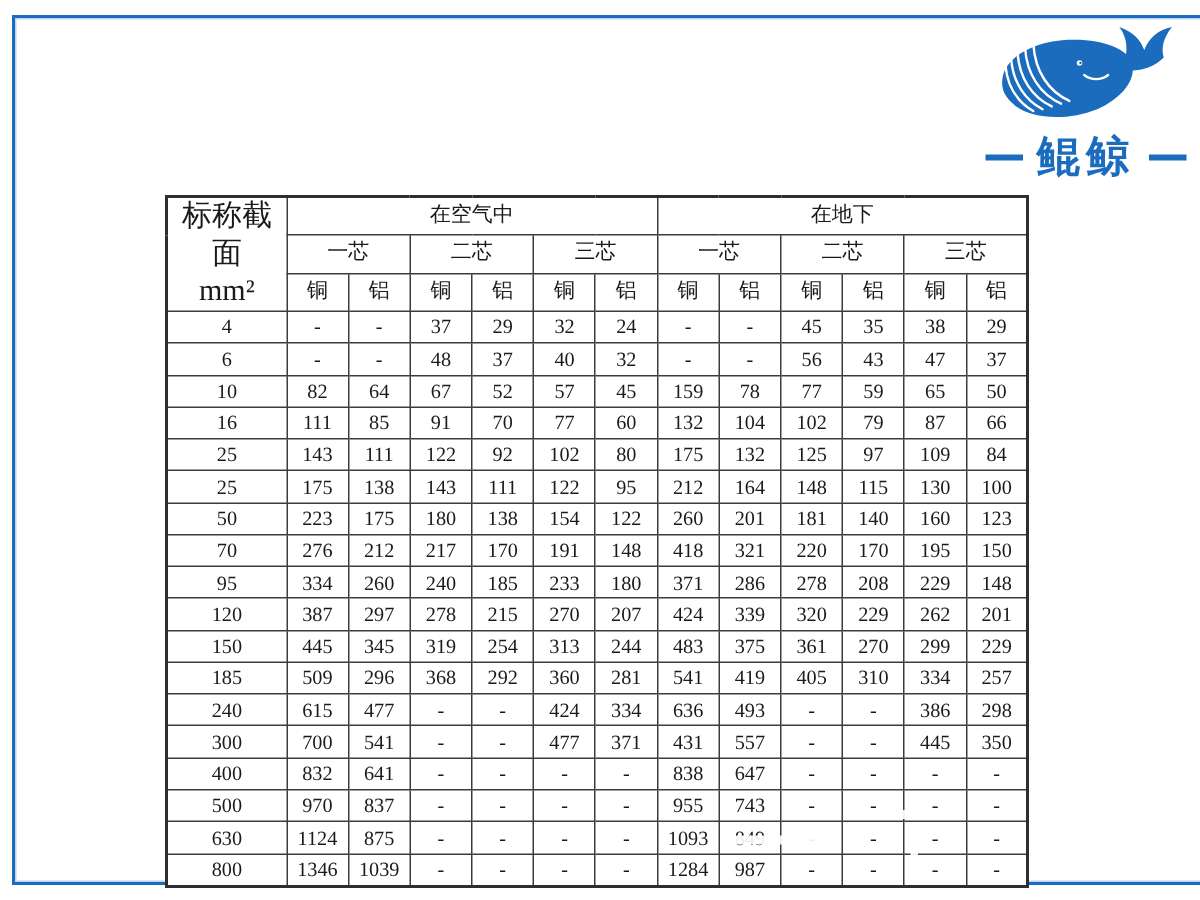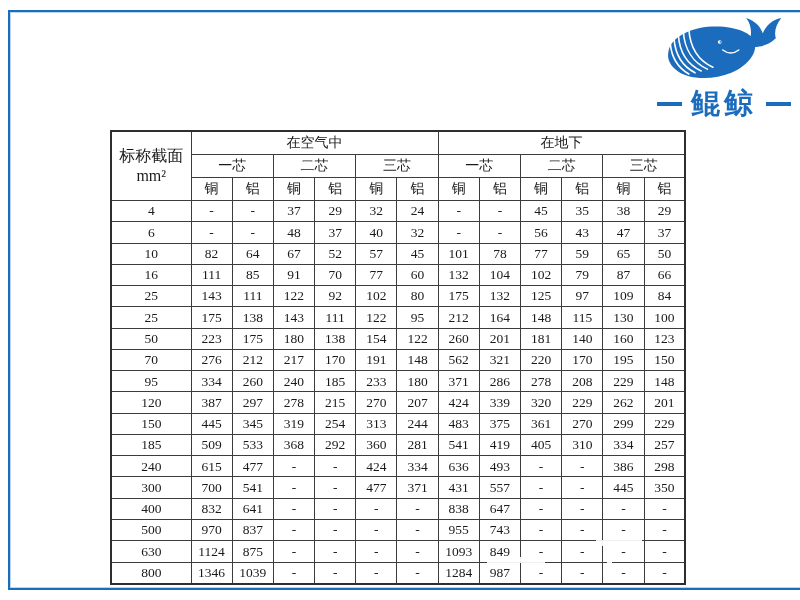--- a/index.html
+++ b/index.html
@@ -36,21 +36,21 @@
     border-collapse:collapse; table-layout:fixed;
     font-size:13px; color:#1a1a1a; background:#ffffff;
     border:2px solid #2e2e2e;
   }
   .tbl th, .tbl td {
     border:1px solid #3c3c3c; text-align:center; vertical-align:middle;
     padding:0; font-weight:normal; line-height:1.15;
   }
   .tbl thead th { height:22px; font-size:14px;text-align:center; }
   .tbl tbody td { font-size:13.5px; }
-  .corner-cell div { line-height:1.25; font-size:16px; }
+  .corner-cell div { line-height:1.25; font-size:20px; }
   
   .wm { position:absolute; background:rgba(255,255,255,0.92); z-index:2; }
   .wm-1 { left:487px; top:557px; width:58px; height:6px; }
   .wm-2 { left:596px; top:540px; width:46px; height:6px; }
   .wm-3 { left:648px; top:541px; width:22px; height:5px; }
   .wm-4 { left:607px; top:550px; width:5px; height:14px; }
   .wm-5 { left:607px; top:568px; width:5px; height:14px; }
 </style>
 </head>
 <body>
@@ -155,21 +155,21 @@
           <td>37</td>
         </tr>
         <tr>
           <td>10</td>
           <td>82</td>
           <td>64</td>
           <td>67</td>
           <td>52</td>
           <td>57</td>
           <td>45</td>
-          <td>101</td>
+          <td>159</td>
           <td>78</td>
           <td>77</td>
           <td>59</td>
           <td>65</td>
           <td>50</td>
         </tr>
         <tr>
           <td>16</td>
           <td>111</td>
           <td>85</td>
@@ -230,21 +230,21 @@
           <td>123</td>
         </tr>
         <tr>
           <td>70</td>
           <td>276</td>
           <td>212</td>
           <td>217</td>
           <td>170</td>
           <td>191</td>
           <td>148</td>
-          <td>562</td>
+          <td>418</td>
           <td>321</td>
           <td>220</td>
           <td>170</td>
           <td>195</td>
           <td>150</td>
         </tr>
         <tr>
           <td>95</td>
           <td>334</td>
           <td>260</td>
@@ -285,21 +285,21 @@
           <td>483</td>
           <td>375</td>
           <td>361</td>
           <td>270</td>
           <td>299</td>
           <td>229</td>
         </tr>
         <tr>
           <td>185</td>
           <td>509</td>
-          <td>533</td>
+          <td>296</td>
           <td>368</td>
           <td>292</td>
           <td>360</td>
           <td>281</td>
           <td>541</td>
           <td>419</td>
           <td>405</td>
           <td>310</td>
           <td>334</td>
           <td>257</td>

